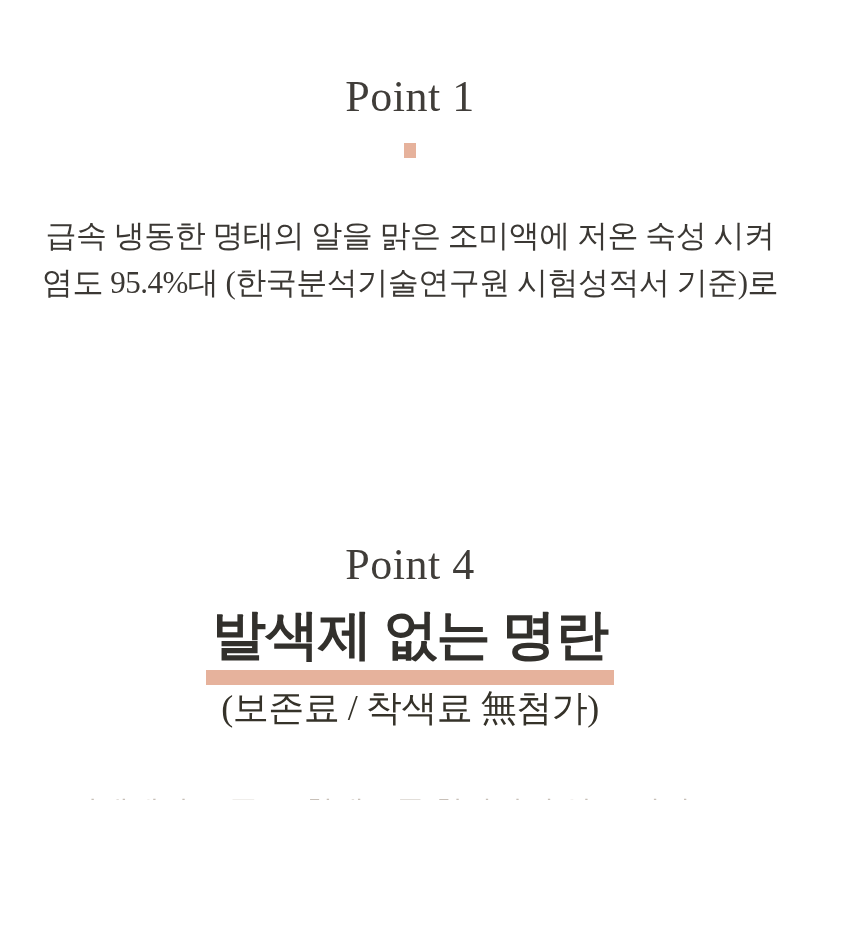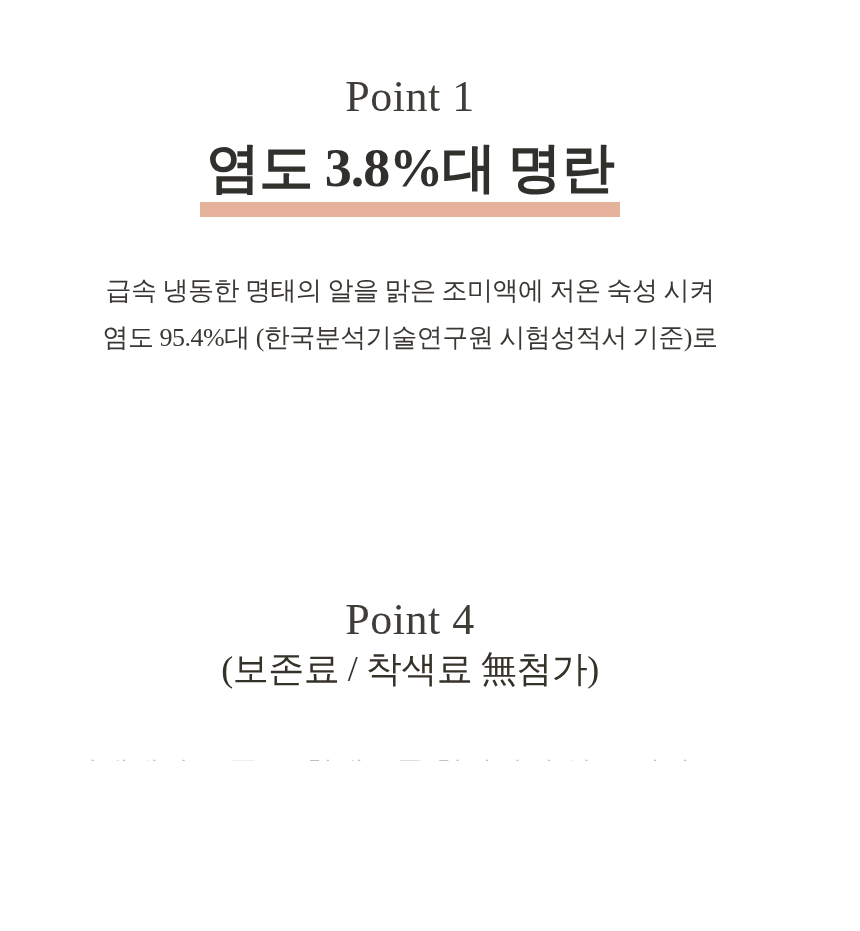--- a/index.html
+++ b/index.html
@@ -42,21 +42,21 @@
     white-space: nowrap;
   }
   .underline-bar {
     height: 15px;
     margin: 4px -6px 0 -6px;
     background: #e6b29c;
   }
   .body-text {
     margin: 0;
     margin-top: 50px;
-    font-size: 26px;
+    font-size: 31px;
     line-height: 47px;
     font-weight: 400;
     color: #3b3834;
     letter-spacing: -0.5px;
   }
   .section-2 {
     margin-top: 0;
   }
   .section-2 .point-label {
     padding-top: 234px;
@@ -83,32 +83,35 @@
 </style>
 </head>
 <body>
 
 <div class="page">
 
   <section class="section-1">
     <p class="point-label">Point 1</p>
 
     <div class="heading-wrap">
-      <h1 class="heading">염도 3.8%대 명란</h1>
       <div class="underline-bar"></div>
     </div>
 
     <p class="body-text">
       <span>급속 냉동한 명태의 알을 맑은 조미액에 저온 숙성 시켜</span><br>
       <span>염도 95.4%대 (한국분석기술연구원 시험성적서 기준)로</span><br>
     </p>
   </section>
 
   <section class="section-2">
     <p class="point-label">Point 4</p>
 
+    <div class="heading-wrap">
+      <h1 class="heading">발색제 없는 명란</h1>
+      <div class="underline-bar"></div>
+    </div>
 
     <p class="subheading">(보존료 / 착색료 無첨가)</p>
 
     <div class="cutoff-line">발색제와 보존료, 착색료를 첨가하지 않은 명란으로</div>
   </section>
 
 </div>
 
 </body></html>

